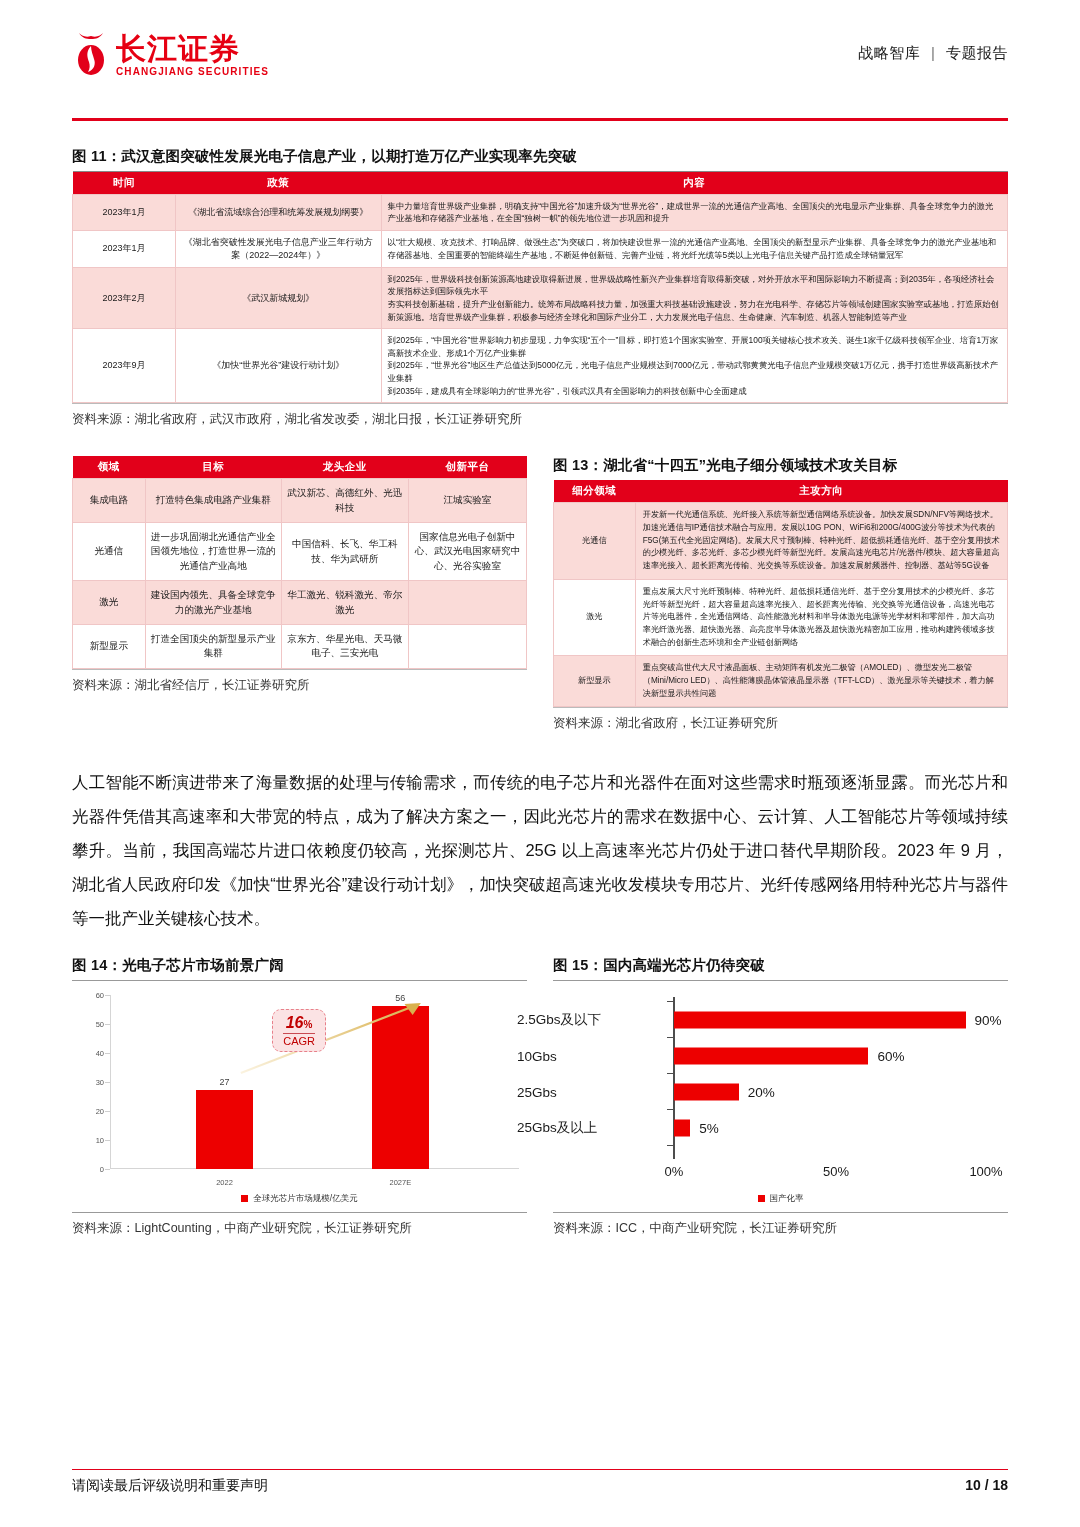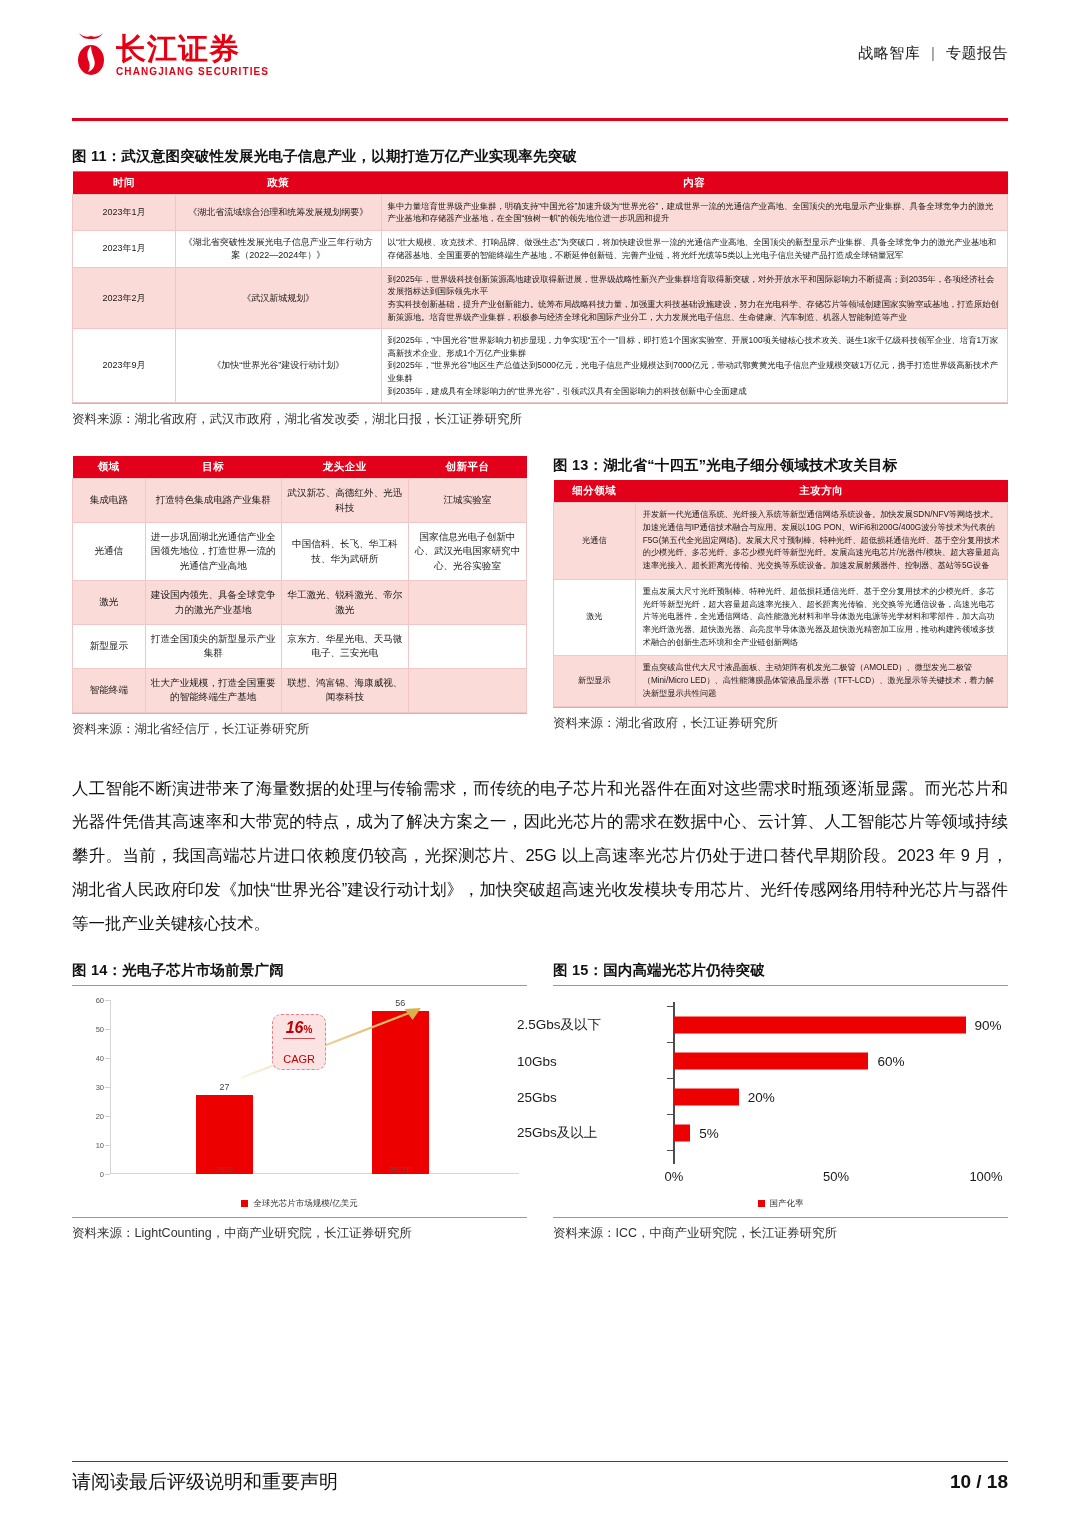--- a/index.html
+++ b/index.html
@@ -77,46 +77,46 @@
 
   
   .cc { position:relative; height:208px; }
   .cc .plot { position:absolute; left:38px; right:8px; top:8px; bottom:26px; }
   .cc .ylab { position:absolute; left:0; width:32px; text-align:right; font-size:7.5px; color:#555; transform:translateY(-50%); }
   .cc .axis-x { position:absolute; left:38px; right:8px; bottom:26px; height:1px; background:#d5d5d5; }
   .cc .axis-y { position:absolute; left:38px; top:8px; bottom:26px; width:1px; background:#d5d5d5; }
   .cc .tick { position:absolute; left:33px; width:5px; height:1px; background:#cfcfcf; }
   .cc .bar { position:absolute; bottom:0; background:#ED0000; }
   .cc .barval { position:absolute; font-size:9px; color:#444; text-align:center; transform:translateX(-50%); }
-  .cc .xcat { position:absolute; bottom:26px; font-size:7.5px; color:#555; text-align:right; transform:translateX(-50%); }
+  .cc .xcat { position:absolute; bottom:8px; font-size:7.5px; color:#555; text-align:right; transform:translateX(-50%); }
   .cc .cagr {
     position:absolute; border:1.4px dashed #E8808A; background:#FBE3E4; border-radius:9px;
     padding:4px 10px 4px 10px; text-align:center; line-height:1.1;
   }
   .cc .cagr .pct { font-size:16px; font-weight:bold; font-style:italic; color:#C00000; display:block; }
   .cc .cagr .pct small { font-size:10px; font-style:normal; }
-  .cc .cagr .lbl { font-size:11px; color:#C00000; display:block; border-top:1.3px solid #C94A52; margin-top:2px; padding-top:14px; }
+  .cc .cagr .lbl { font-size:11px; color:#C00000; display:block; border-top:1.3px solid #C94A52; margin-top:2px; padding-top:1px; }
   .cc .arrow { position:absolute; }
   .legend { display:flex; align-items:center; justify-content:center; gap:5px; font-size:8.5px; color:#333; margin-top:-2px; padding-bottom:3px;}
   .legend .sw { width:7px; height:7px; background:#ED0000; display:inline-block; }
 
   
   .bc { position:relative; height:208px; }
   .bc .axis-v { position:absolute; left:120px; top:10px; bottom:36px; width:1.5px; background:#4d4d4d; }
   .bc .brow { position:absolute; left:0; right:0; height:34px; }
   .bc .blabel { position:absolute; right:calc(100% - 114px); width:150px; text-align:left; font-size:13.5px; color:#1a1a1a; top:50%; transform:translateY(-50%); }
   .bc .bbar { position:absolute; left:121px; height:17px; top:50%; transform:translateY(-50%); background:#ED0000; }
   .bc .bval { position:absolute; font-size:13.5px; color:#1a1a1a; top:50%; transform:translateY(-50%); }
   .bc .vtick { position:absolute; left:114px; width:7px; height:1.5px; background:#4d4d4d; }
   .bc .xaxislab { position:absolute; bottom:16px; font-size:13px; color:#1a1a1a; transform:translateX(-50%); }
 
   
   .footer { position:absolute; left:72px; right:72px; bottom:32px; }
   .footer-rule { height:1.5px; background:#E2001A; }
-  .footer-row { display:flex; justify-content:space-between; align-items:center; padding-top:7px; font-size:19px; }
+  .footer-row { display:flex; justify-content:space-between; padding-top:7px; font-size:14px; }
   .footer-left { color:#111; }
   .footer-right { color:#111; font-weight:bold; }
 </style>
 </head>
 <body>
 
 <div class="page">
 
   <div class="header">
     <div class="logo-wrap">
@@ -221,26 +221,20 @@
             <td>建设国内领先、具备全球竞争力的激光产业基地</td>
             <td>华工激光、锐科激光、帝尔激光</td>
             <td></td>
           </tr>
           <tr class="plain">
             <td>新型显示</td>
             <td>打造全国顶尖的新型显示产业集群</td>
             <td>京东方、华星光电、天马微电子、三安光电</td>
             <td></td>
           </tr>
-          <tr class="alt">
-            <td>智能终端</td>
-            <td>壮大产业规模，打造全国重要的智能终端生产基地</td>
-            <td>联想、鸿富锦、海康威视、闻泰科技</td>
-            <td></td>
-          </tr>
         </tbody>
       </table>
       <div class="rule-thin"></div>
       <div class="src">资料来源：湖北省经信厅，长江证券研究所</div>
     </div>
 
     <div class="col" id="fig13">
       <div class="fig-title">图 13：湖北省“十四五”光电子细分领域技术攻关目标</div>
       <table class="t">
         <colgroup>

